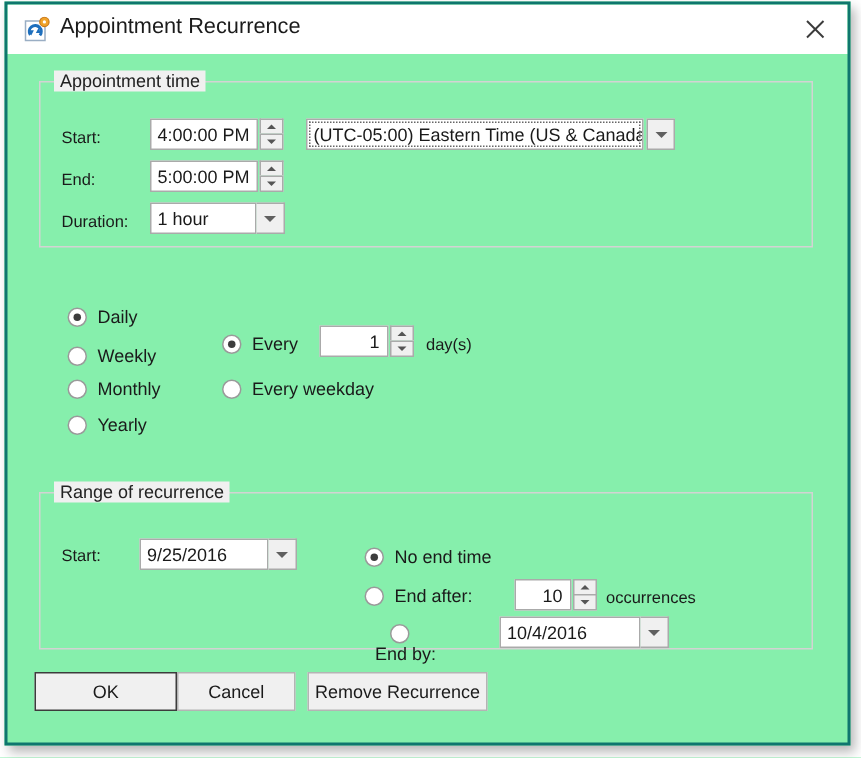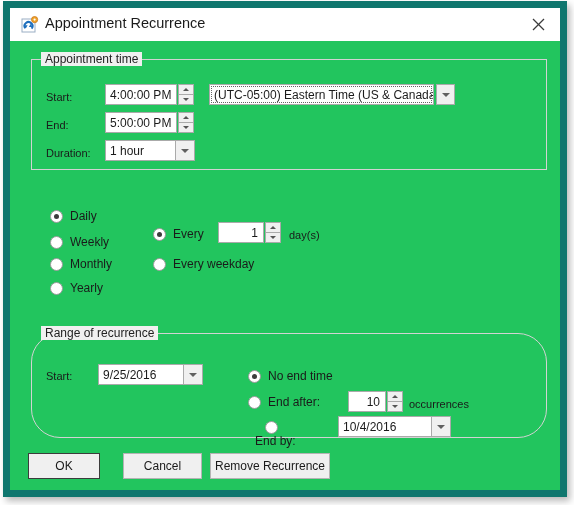--- a/index.html
+++ b/index.html
@@ -13,22 +13,22 @@
     color: #1a1a1a;
     -webkit-font-smoothing: antialiased;
   }
 
   .dialog {
     position: absolute;
     left: 3px;
     top: 1px;
     width: 564px;
     height: 496px;
-    background: #22c55e;
-    border: 7px solid #0f766e;
+    background: #86efac;
+    border: 2px solid #0f766e;
     box-sizing: border-box;
     box-shadow: 3px 4px 7px rgba(0,0,0,0.28);
     overflow: hidden;
   }
 
   
   .titlebar {
     position: absolute;
     left: 0; top: 0;
     width: 100%;
@@ -80,21 +80,21 @@
     left: 9px;
     background: #f0f0f0;
     padding: 0 4px;
     font-size: 12px;
     color: #222222;
     white-space: nowrap;
   }
 
   #group-appointment { left: 21px; top: 51px; width: 516px; height: 111px; }
   #group-pattern     { left: 21px; top: 182px; width: 516px; height: 122px; }
-  #group-range       { left: 21px; top: 325px; width: 516px; height: 105px; border-radius: 29px; }
+  #group-range       { left: 21px; top: 325px; width: 516px; height: 105px; }
 
   
   .lbl {
     position: absolute;
     font-size: 11px;
     color: #1a1a1a;
     white-space: nowrap;
     line-height: 14px;
   }
 
@@ -378,17 +378,17 @@
     <span class="dot"></span>
     <span class="rlabel">End by:</span>
   </div>
   <div class="combo" style="left:328px; top:408px; width:113px;">
     <div class="field">10/4/2016</div>
     <div class="arrow">
         <span class="tri-cb"></span>
       </div>
   </div>
 
-  <button class="btn default" style="left:18px; top:445px; width:72px;">OK</button>
+  <button class="btn default" style="left:18px; top:445px; width:95px;">OK</button>
   <button class="btn" style="left:113px; top:445px; width:79px;">Cancel</button>
   <button class="btn" style="left:200px; top:445px; width:120px;">Remove Recurrence</button>
 
 </div>
 
 </body></html>

